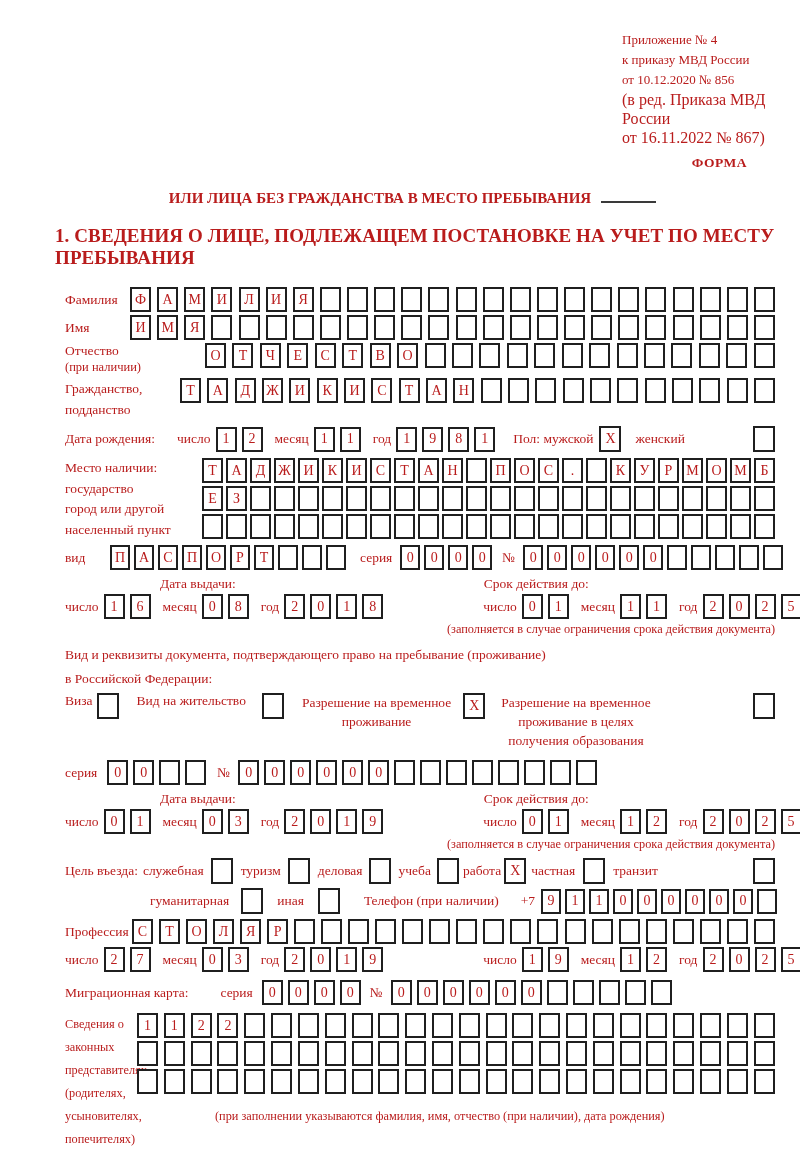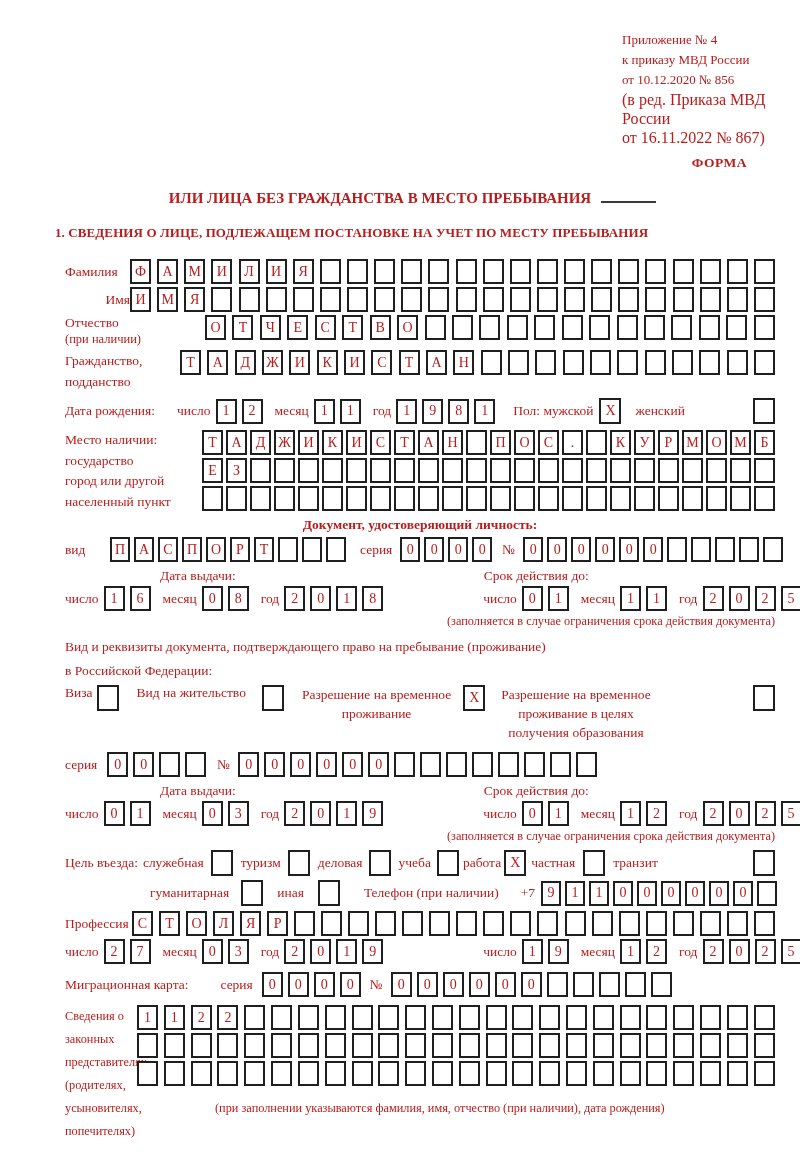--- a/index.html
+++ b/index.html
@@ -6,21 +6,21 @@
   .page{
     position:relative;width:800px;height:1163px;background:#ffffff;
     font-family:"Liberation Serif","DejaVu Serif",serif;color:#b91c1c;
     box-sizing:border-box;padding:30px 25px 0 65px;overflow:hidden;
   }
   .refblock{margin-left:557px;font-size:13px;line-height:20px;}
   .refblock .small{font-size:16px;line-height:19px;}
   .formrow{text-align:right;margin:8px 28px 0 0;font-weight:bold;font-size:13.5px;letter-spacing:.5px;}
   .title{margin-top:16px;text-align:center;font-weight:bold;font-size:15px;line-height:23px;margin-left:-20px;margin-right:-5px;}
   .uline{display:inline-block;width:55px;border-bottom:2.5px solid #3a3a3a;height:14px;margin-left:10px;}
-  .sect{margin-top:15px;margin-left:-10px;font-weight:bold;font-size:13px;margin-bottom:18px;letter-spacing:.1px;}
+  .sect{margin-top:15px;margin-left:-10px;font-weight:bold;font-size:19px;margin-bottom:18px;letter-spacing:.1px;}
   .frow{display:flex;align-items:center;font-size:13.5px;margin-bottom:3px;}
   .frow.top{align-items:flex-start;}
   .lab{flex:none;}
   .cells{display:flex;flex:none;}
   .sb{justify-content:space-between;}
   .g .cell,.g .box{margin-right:5px;}
   .c20 .cell{width:20px;margin-right:4px;}
   .cell,.box{
     display:inline-flex;flex:none;align-items:center;justify-content:center;
     width:21px;height:25px;border:2px solid #1f1f1f;box-sizing:border-box;
@@ -84,21 +84,21 @@
         <span class="cell"></span>
         <span class="cell"></span>
         <span class="cell"></span>
         <span class="cell"></span>
         <span class="cell"></span>
         <span class="cell"></span>
       </span>
   </div>
 
   <div class="frow">
-    <span class="lab" style="width:65px;text-align:right;">Имя</span>
+    <span class="lab" style="width:65px;">Имя</span>
     <span class="cells sb" style="width:645px;">
         <span class="cell">И</span>
         <span class="cell">М</span>
         <span class="cell">Я</span>
         <span class="cell"></span>
         <span class="cell"></span>
         <span class="cell"></span>
         <span class="cell"></span>
         <span class="cell"></span>
         <span class="cell"></span>
@@ -290,21 +290,20 @@
           <span class="cell"></span>
           <span class="cell"></span>
           <span class="cell"></span>
           <span class="cell"></span>
           <span class="cell"></span>
           <span class="cell"></span>
         </span>
     </span>
   </div>
 
-  <div style="text-align:center;font-weight:bold;font-size:13.5px;margin:2px 0 4px 0;">Документ, удостоверяющий личность:</div>
 
   <div class="frow c20">
     <span class="lab" style="width:45px;">вид</span>
     <span class="cells g c20">
         <span class="cell">П</span>
         <span class="cell">А</span>
         <span class="cell">С</span>
         <span class="cell">П</span>
         <span class="cell">О</span>
         <span class="cell">Р</span>

